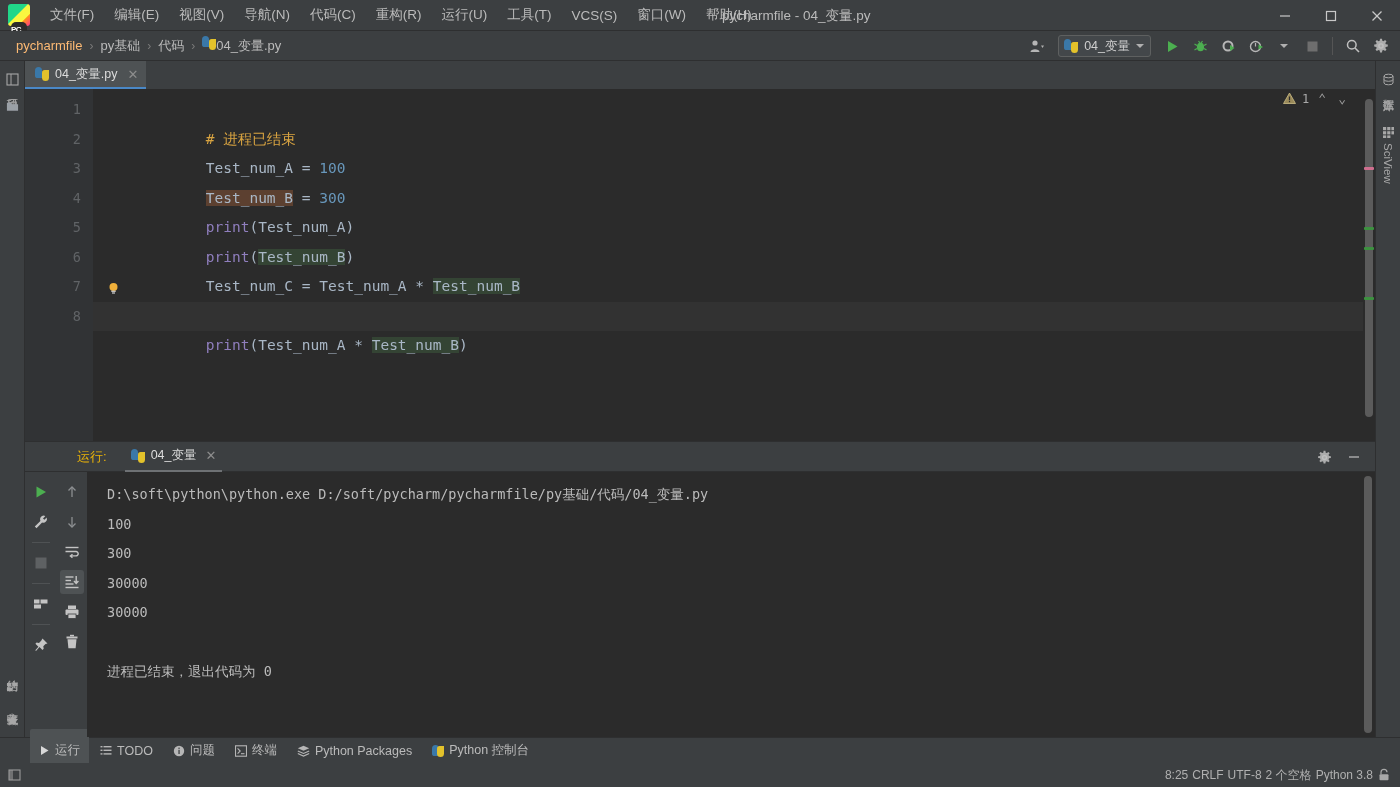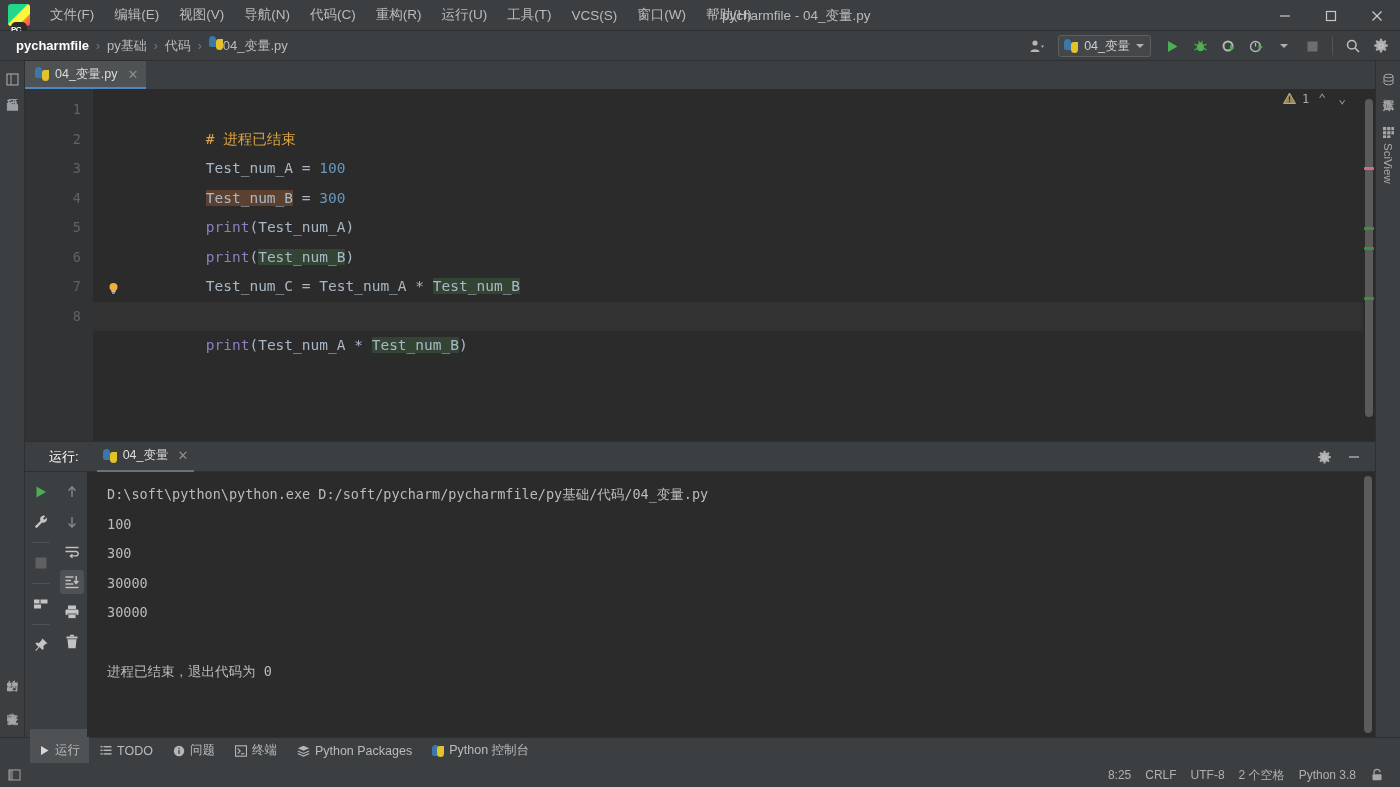--- a/index.html
+++ b/index.html
@@ -34,21 +34,21 @@
   .win-btn { width: 46px; height: 31px; display: flex; align-items: center; justify-content: center;
              color: #c8c8c8; font-size: 14px; cursor: default; }
 
   
   .navbar {
     height: 30px; background: #3c3f41; display: flex; align-items: center;
     border-bottom: 1px solid #2e2f30; flex:none; position: relative;
   }
   .crumbs { display: flex; align-items: center; margin-left: 12px; gap: 0; }
   .crumb { font-size: 13px; color: #bbbbbb; padding: 2px 4px; white-space: nowrap; }
-  .crumb.bold { font-weight: bold; color: #ffffff; }
+  .crumb.bold { font-weight: normal; color: #fdba74; }
   .crumb-sep { color: #7a7a7a; font-size: 12px; padding: 0 3px; }
   .py-ico { position:relative; width:14px; height:14px; display:inline-block; }
   .py-ico::before, .py-ico::after{
     content:""; position:absolute; width:7px; height:11px;
   }
   .py-ico::before { left:0; top:0; background:#3a78a8; border-radius:4px 4px 0 3px; }
   .py-ico::after  { right:0; bottom:0; background:#e3c22b; border-radius:3px 0 4px 4px; }
 
   .toolbar-right { position: absolute; right: 6px; top: 0; height: 30px; display: flex; align-items: center; gap: 2px; }
   .tb-icon { width: 26px; height: 24px; display: flex; align-items: center; justify-content: center; cursor: default; color:#b6b6b6;}
@@ -118,21 +118,21 @@
     position: absolute; right: 14px; top: 2px; display: flex; align-items: center; gap: 6px;
     font-size: 12px; color: #a9a9a9; z-index: 6;
   }
   .insp-bar .chev { color:#a0a0a0; font-size: 13px; padding: 0 3px; cursor:default;}
 
   
   .runpanel { height: 296px; background: #3c3f41; display: flex; flex-direction: column; flex: none;
               border-top: 1px solid #2e2f30; }
   .run-header { height: 30px; display: flex; align-items: center; position: relative; flex:none;
                 border-bottom:1px solid #2e2f30;}
-  .run-header .title { font-size: 13px; color: #ffffff; margin-left: 24px; }
+  .run-header .title { font-size: 13px; color: #eab308; margin-left: 52px; }
   .run-tab {
     margin-left: 18px; height: 30px; display: flex; align-items: center; gap: 6px;
     font-size: 12.5px; color: #dcdcdc; padding: 0 6px; border-bottom: 2px solid #6e7174;
   }
   .run-tab .close { color:#8d8d8d; font-size:13px; margin-left:3px; }
   .run-header-right { position: absolute; right: 8px; top: 0; height: 30px; display: flex; align-items: center; gap: 4px;}
 
   .run-body { flex: 1; display: flex; min-height: 0; }
   .run-tools { width: 62px; flex: none; display: flex; background: #3c3f41; }
   .tool-col { width: 31px; display: flex; flex-direction: column; align-items: center; padding-top: 8px; gap: 6px; }
@@ -148,21 +148,21 @@
   .console-scroll { position:absolute; right:2px; top:4px; bottom:4px; width:10px; }
   .console-thumb { position:absolute; left:1px; top:0; width:8px; height:100%; background:#5b5b5b; border-radius:4px; }
 
   
   .toolwins { height: 26px; background: #3c3f41; display: flex; align-items: center; flex:none;
               border-top:1px solid #2e2f30; }
   .tw-item { display: flex; align-items: center; gap: 5px; font-size: 12.5px; color: #bbbbbb;
              padding: 13px 9px; margin-left: 2px; cursor: default; white-space: nowrap;}
   .tw-item.active { background: #4e5254; border-radius:2px; }
   .statusbar { height: 24px; background: #3c3f41; display: flex; align-items: center; flex:none; position:relative;}
-  .status-right { position: absolute; right: 16px; display: flex; align-items: center; gap: 14px; }
+  .status-right { position: absolute; right: 9px; display: flex; align-items: center; gap: 4px; }
   .status-item { font-size: 12px; color: #b0b0b0; white-space: nowrap; cursor:default;}
   svg { display: block; }
 </style>
 </head>
 <body>
 
 <div class="app">
 
   <div class="titlebar">
     <div class="pc-logo">

